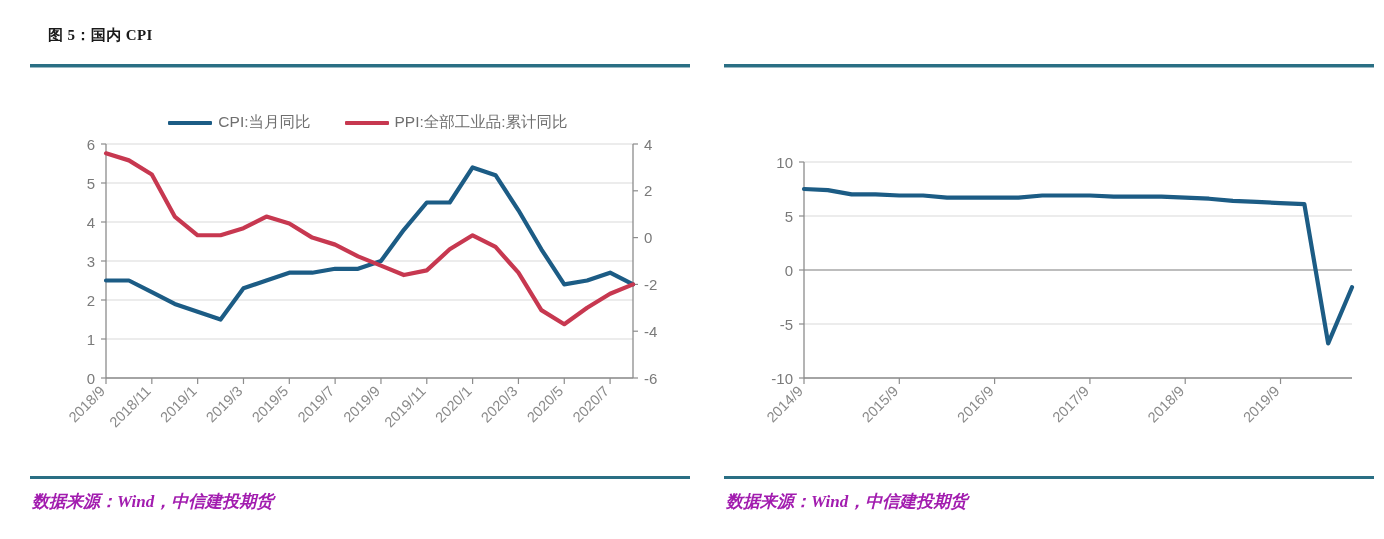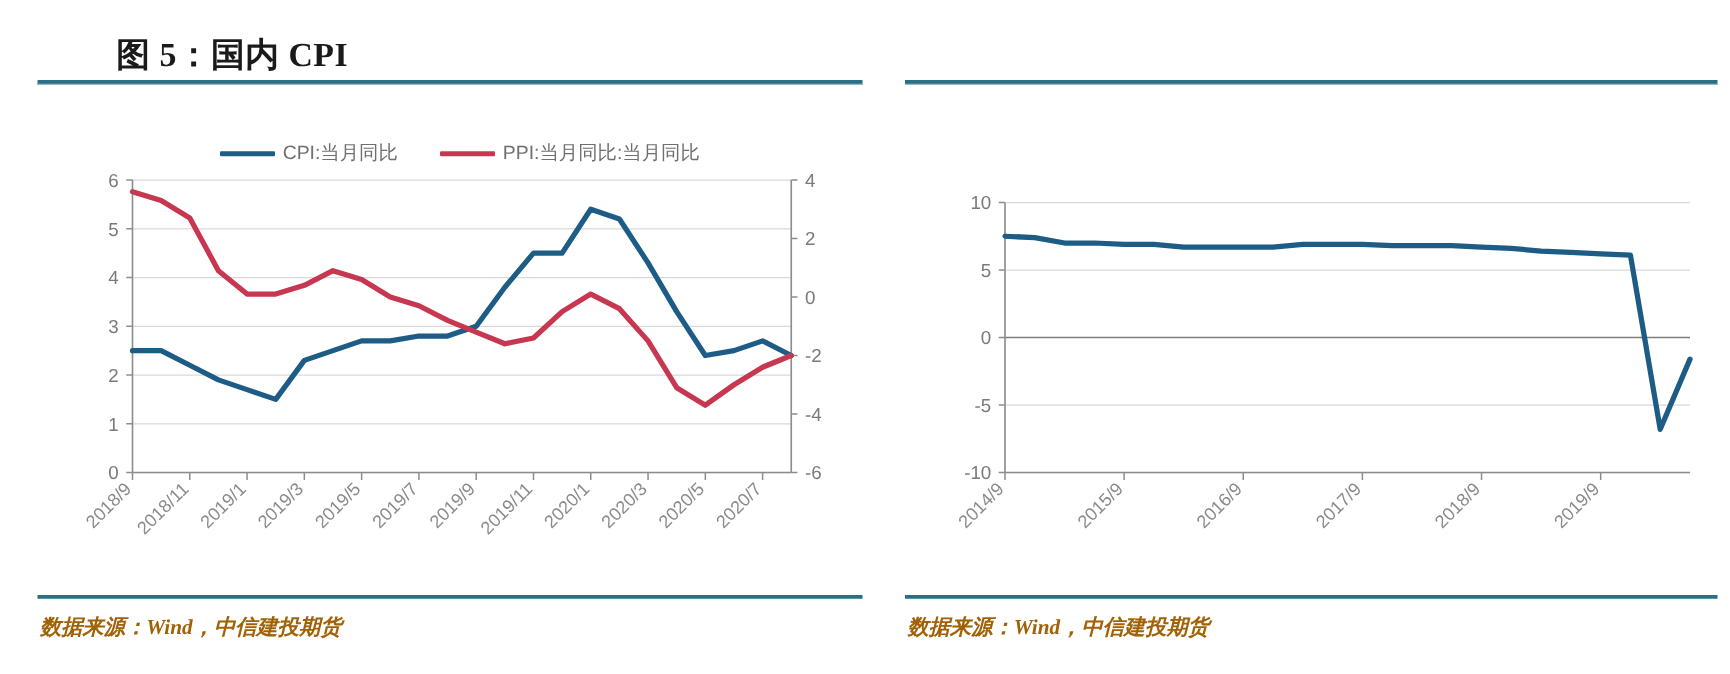--- a/index.html
+++ b/index.html
@@ -18,42 +18,41 @@
   
   .panel { position: absolute; top: 0; height: 539px; }
   .panel-left  { left: 30px;  width: 660px; }
   .panel-right { left: 724px; width: 650px; }
 
   
   .fig-title {
     position: absolute; top: 26px; left: 18px;
     font-family: "Liberation Serif", "DejaVu Serif", serif;
     font-weight: bold;
-    font-size: 27px;
+    font-size: 15px;
     color: #1a1a1a;
     letter-spacing: .4px;
     white-space: nowrap;
-    margin-left: 45px;
   }
   .rule-top {
     position: absolute; left: 0; top: 64px;
     width: 100%; height: 4px;
     background: #2a6f84;
     border-bottom: 1px solid #9ab9c4;
   }
   .rule-bottom {
     position: absolute; left: 0; top: 476px;
     width: 100%; height: 3px;
     background: #2a6f84;
   }
   .src {
     position: absolute; top: 490px; left: 2px;
     font-family: "Liberation Serif", "DejaVu Serif", serif;
     font-weight: bold; font-style: italic;
-    font-size: 17px; color: #a16207;
+    font-size: 17px; color: #a21caf;
     white-space: nowrap;
   }
 
   
   .chart-area { position: absolute; }
   .chart-left  { left: 18px;  top: 100px; width: 640px; height: 350px; }
   .chart-right { left: 10px;  top: 100px; width: 630px; height: 350px; }
 
   .legend {
     position: absolute; top: 12px; left: 0; width: 100%;
@@ -92,21 +91,21 @@
 
     <div class="chart-area chart-left">
 
       <div class="legend">
         <div class="legend-item">
           <span class="legend-swatch" style="background:#1c5c85"></span>
           <span class="legend-label">CPI:当月同比</span>
         </div>
         <div class="legend-item">
           <span class="legend-swatch" style="background:#c73850"></span>
-          <span class="legend-label">PPI:当月同比:当月同比</span>
+          <span class="legend-label">PPI:全部工业品:累计同比</span>
         </div>
       </div>
 
       <svg class="plot-svg" viewBox="0 0 640 350" preserveAspectRatio="none">
         <g id="cpi-grid">
             <line x1="58" x2="585" y1="278" y2="278" stroke="#d9d9d9" stroke-width="1"></line>
             <line x1="58" x2="585" y1="239" y2="239" stroke="#d9d9d9" stroke-width="1"></line>
             <line x1="58" x2="585" y1="200" y2="200" stroke="#d9d9d9" stroke-width="1"></line>
             <line x1="58" x2="585" y1="161" y2="161" stroke="#d9d9d9" stroke-width="1"></line>
             <line x1="58" x2="585" y1="122" y2="122" stroke="#d9d9d9" stroke-width="1"></line>

